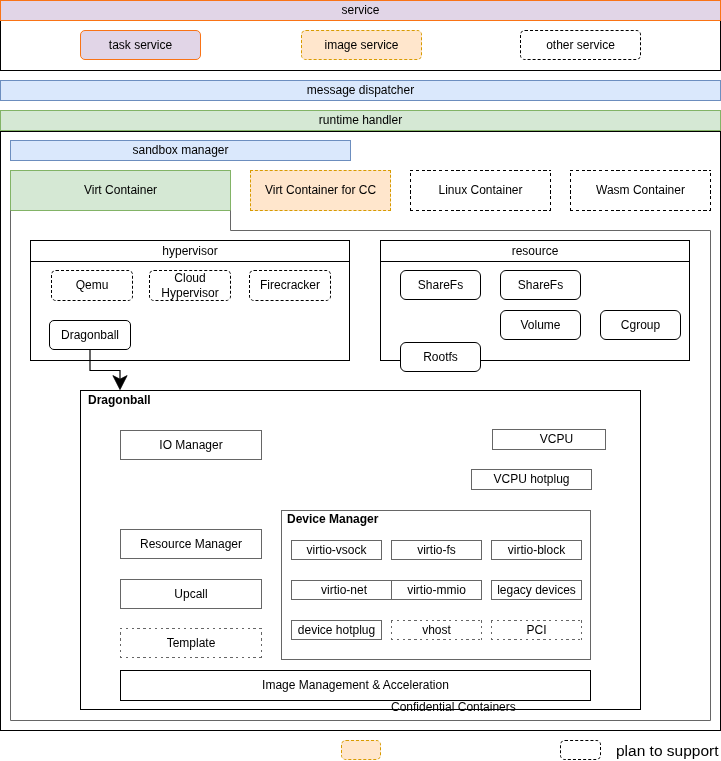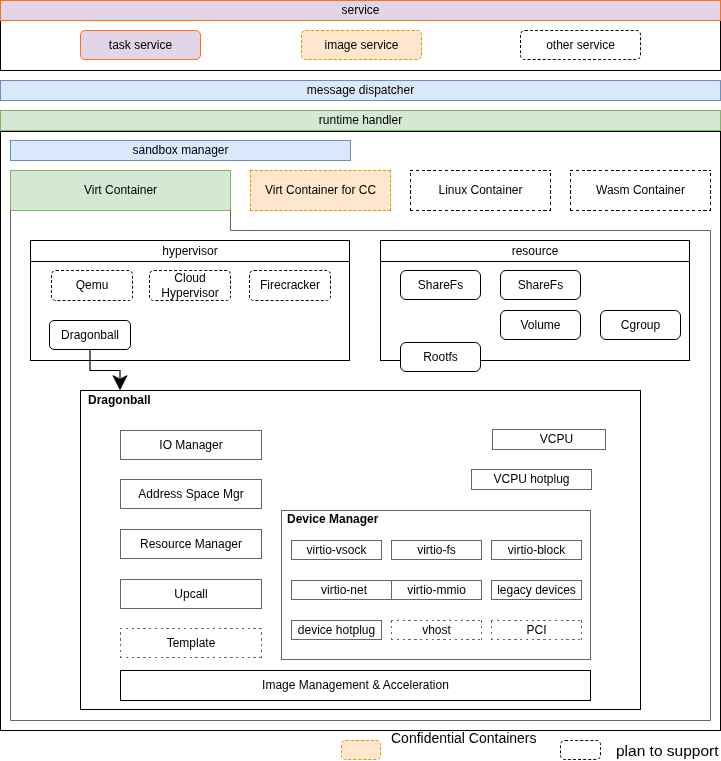--- a/index.html
+++ b/index.html
@@ -141,23 +141,20 @@
   </svg>
 
   <div class="bx p-plain" style="left:80px;top:390px;width:561px;height:320px;"></div>
   <div class="lbl-tl" style="left:88px;top:393px;">
     <span>Dragonball</span>
   </div>
 
   <div class="bx p-white" style="left:120px;top:430px;width:142px;height:30px;">
     <span>IO Manager</span>
   </div>
-  <div class="bx p-white" style="left:120px;top:479px;width:142px;height:30px;">
-    <span>Address Space Mgr</span>
-  </div>
   <div class="bx p-white" style="left:120px;top:529px;width:142px;height:30px;">
     <span>Resource Manager</span>
   </div>
   <div class="bx p-white" style="left:120px;top:579px;width:142px;height:30px;">
     <span>Upcall</span>
   </div>
   <div class="bx dashfx" style="left:120px;top:628px;width:142px;height:30px;">
     <span>Template</span>
   </div>
 
@@ -199,21 +196,21 @@
   </div>
   <div class="bx dashfx" style="left:491px;top:620px;width:91px;height:20px;">
     <span>PCI</span>
   </div>
 
   <div class="bx p-blackbx" style="left:120px;top:670px;width:471px;height:31px;">
     <span>Image Management &amp; Acceleration</span>
   </div>
 
   <div class="bx p-orange r5" style="left:341px;top:740px;width:40px;height:20px;"></div>
-  <div style="position:absolute;left:391px;top:730px;font-size:14px;">
+  <div style="position:absolute;left:391px;top:700px;font-size:12px;">
     <span>Confidential Containers</span>
   </div>
   <div class="bx p-dashw r5" style="left:560px;top:740px;width:41px;height:20px;"></div>
   <div style="position:absolute;left:616px;top:742px;font-size:15.5px;">
     <span>plan to support</span>
   </div>
 
 </div>
 
 </body></html>

